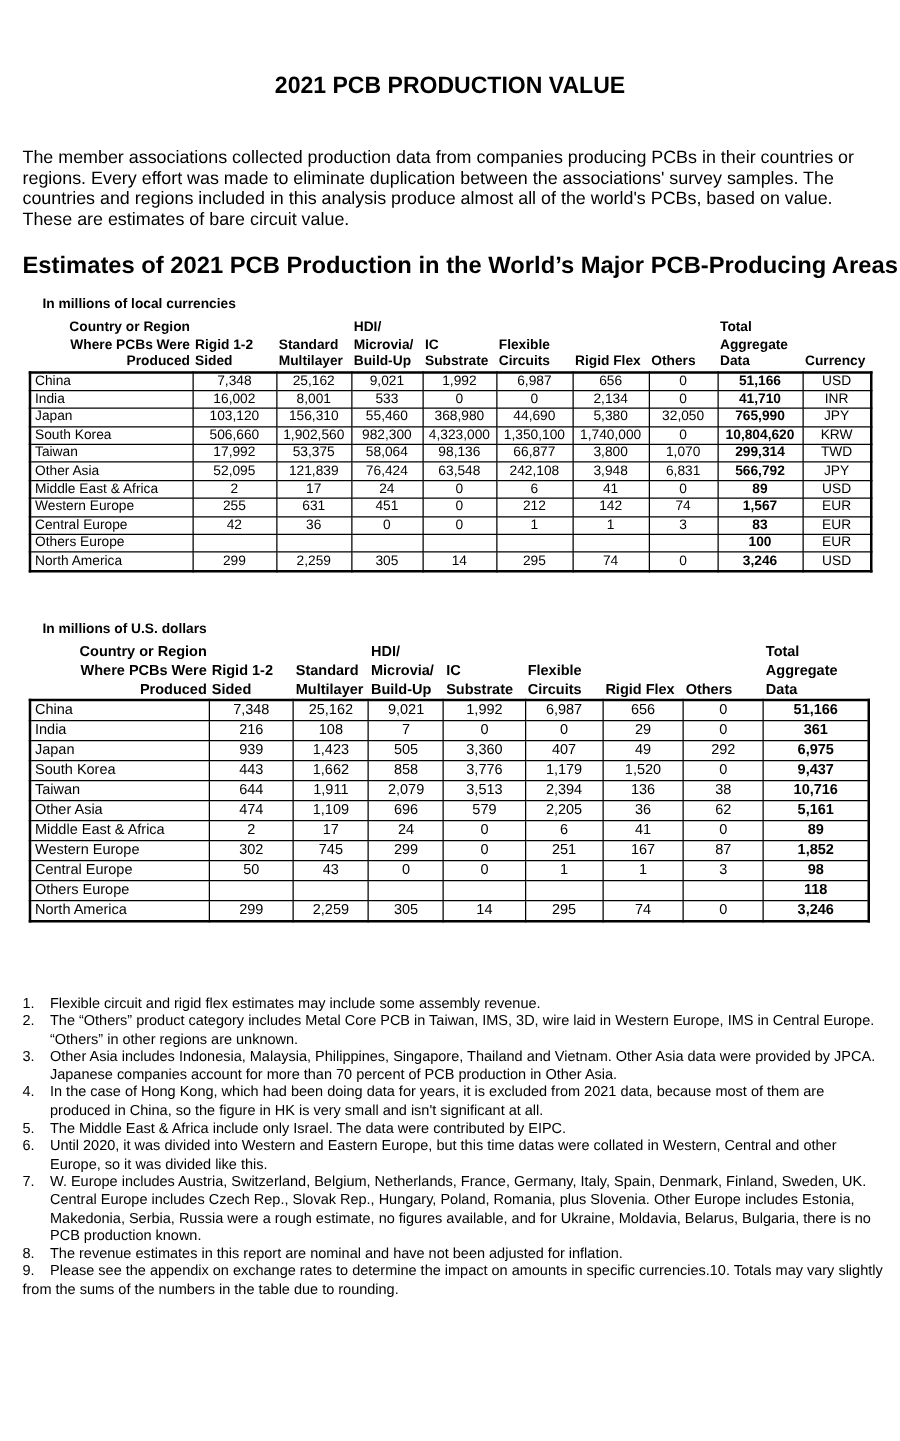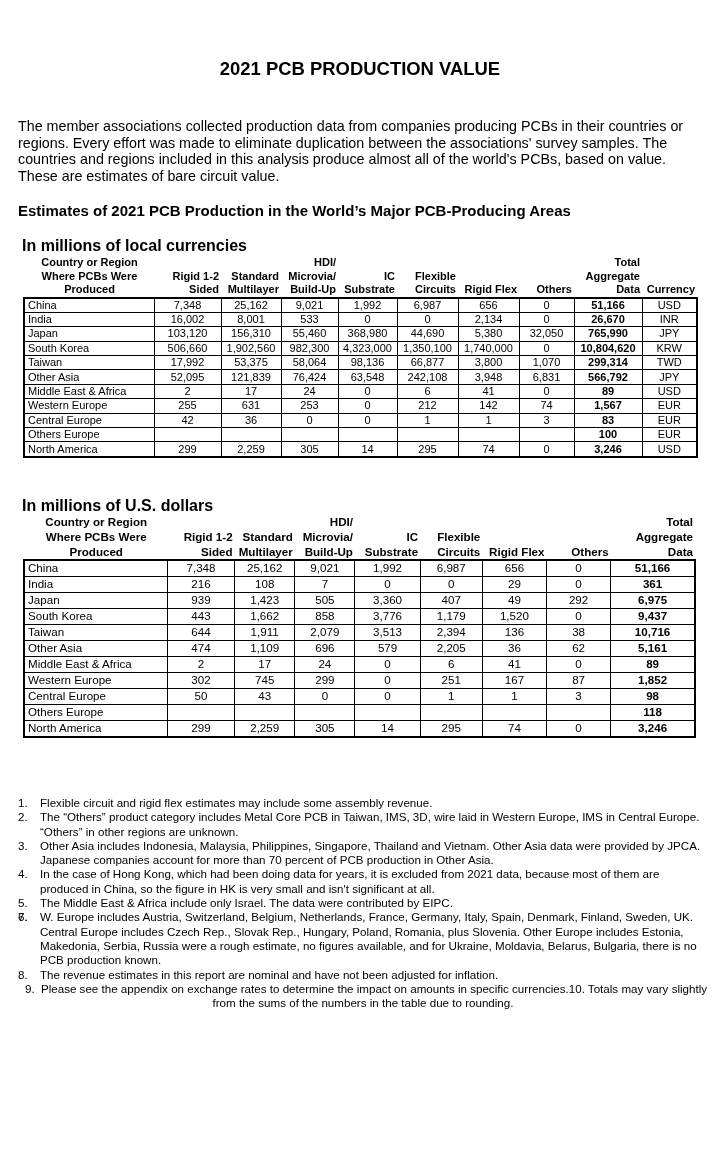--- a/index.html
+++ b/index.html
@@ -11,34 +11,34 @@
     position: absolute; top: 58px; left: 0; width: 720px; text-align: center;
     font-weight: bold; font-size: 19px; letter-spacing: 0px;
     transform: scaleX(0.97);
   }
   .intro {
     position: absolute; top: 118px; left: 18px; width: 680px;
     font-size: 14.3px; line-height: 16.5px;
   }
   .subhead {
     position: absolute; top: 202px; left: 18px; width: 690px;
-    font-weight: bold; font-size: 15px; white-space: nowrap;
+    font-weight: bold; font-size: 19px; white-space: nowrap;
   }
   .table-caption {
-    position: absolute; left: 22px; font-weight: bold; font-size: 16px; white-space: nowrap;
+    position: absolute; left: 34px; font-weight: bold; font-size: 11px; white-space: nowrap;
   }
   table.data {
     position: absolute; border-collapse: collapse; table-layout: fixed;
     font-size: 11px;
   }
   table.data th {
-    font-weight: bold; text-align: right; vertical-align: bottom;
+    font-weight: bold; text-align: left; vertical-align: bottom;
     padding: 0 2px; line-height: 13.5px; border: none;
   }
-  table.data th.first { text-align: center; padding-left: 3px; }
+  table.data th.first { text-align: right; padding-left: 3px; }
   table.data td {
     border: 1.3px solid #000; text-align: center; padding: 0 2px;
     white-space: nowrap; overflow: hidden;
   }
   table.data td.region { text-align: left; padding-left: 3px; }
   table.data td.total { font-weight: bold; }
   table.data tr.global td { font-weight: bold; }
   table.data tbody { border: 2px solid #000000; }
 
   #t1 { top: 256px; left: 23px; width: 673px; }
@@ -48,21 +48,21 @@
   #t2 th { font-size: 11.6px; line-height: 15px; }
 
   .notes {
     position: absolute; top: 796px; left: 18px; width: 690px;
     font-size: 11.6px; line-height: 14.3px;
   }
   .notes .heading { margin: 0; }
   .notes ol { margin: 0; padding: 0; list-style: none; }
   .notes li { position: relative; padding-left: 22px; }
   .notes li .num { position: absolute; left: 0; }
-  .notes li.hang { padding-left: 0; text-align: center; }
+  .notes li.hang { padding-left: 0; }
   .notes li.hang .num { position: static; display: inline-block; width: 22px; }
 </style>
 </head>
 <body>
 
 <div class="title">2021 PCB PRODUCTION VALUE</div>
 <div class="intro">The member associations collected production data from companies producing PCBs in their countries or regions. Every effort was made to eliminate duplication between the associations' survey samples. The countries and regions included in this analysis produce almost all of the world's PCBs, based on value. These are estimates of bare circuit value.</div>
 <div class="subhead">Estimates of 2021 PCB Production in the World’s Major PCB-Producing Areas</div>
 
 <div class="table-caption" style="top:237px;">In millions of local currencies</div>
@@ -132,21 +132,21 @@
       </tr>
       <tr>
         <td class="region">India</td>
         <td>16,002</td>
         <td>8,001</td>
         <td>533</td>
         <td>0</td>
         <td>0</td>
         <td>2,134</td>
         <td>0</td>
-        <td class="total">26,670</td>
+        <td class="total">41,710</td>
         <td>INR</td>
       </tr>
       <tr>
         <td class="region">Japan</td>
         <td>103,120</td>
         <td>156,310</td>
         <td>55,460</td>
         <td>368,980</td>
         <td>44,690</td>
         <td>5,380</td>
@@ -199,21 +199,21 @@
         <td>6</td>
         <td>41</td>
         <td>0</td>
         <td class="total">89</td>
         <td>USD</td>
       </tr>
       <tr>
         <td class="region">Western Europe</td>
         <td>255</td>
         <td>631</td>
-        <td>253</td>
+        <td>451</td>
         <td>0</td>
         <td>212</td>
         <td>142</td>
         <td>74</td>
         <td class="total">1,567</td>
         <td>EUR</td>
       </tr>
       <tr>
         <td class="region">Central Europe</td>
         <td>42</td>
@@ -426,18 +426,18 @@
     </tbody>
 </table>
 
 <div class="notes">
   <ol id="notes-list">
       <li><span class="num">1.</span><span>Flexible circuit and rigid flex estimates may include some assembly revenue.</span></li>
       <li><span class="num">2.</span><span>The “Others” product category includes Metal Core PCB in Taiwan, IMS, 3D, wire laid in Western Europe, IMS in Central Europe. “Others” in other regions are unknown.</span></li>
       <li><span class="num">3.</span><span>Other Asia includes Indonesia, Malaysia, Philippines, Singapore, Thailand and Vietnam. Other Asia data were provided by JPCA. Japanese companies account for more than 70 percent of PCB production in Other Asia.</span></li>
       <li><span class="num">4.</span><span>In the case of Hong Kong, which had been doing data for years, it is excluded from 2021 data, because most of them are produced in China, so the figure in HK is very small and isn't significant at all.</span></li>
       <li><span class="num">5.</span><span>The Middle East &amp; Africa include only Israel. The data were contributed by EIPC.</span></li>
-      <li><span class="num">6.</span></li>
+      <li><span class="num">6.</span><span>Until 2020, it was divided into Western and Eastern Europe, but this time datas were collated in Western, Central and other Europe, so it was divided like this.</span></li>
       <li><span class="num">7.</span><span>W. Europe includes Austria, Switzerland, Belgium, Netherlands, France, Germany, Italy, Spain, Denmark, Finland, Sweden, UK. Central Europe includes Czech Rep., Slovak Rep., Hungary, Poland, Romania, plus Slovenia. Other Europe includes Estonia, Makedonia, Serbia, Russia were a rough estimate, no figures available, and for Ukraine, Moldavia, Belarus, Bulgaria, there is no PCB production known.</span></li>
       <li><span class="num">8.</span><span>The revenue estimates in this report are nominal and have not been adjusted for inflation.</span></li>
       <li class="hang"><span class="num">9.</span><span>Please see the appendix on exchange rates to determine the impact on amounts in specific currencies.10.  Totals may vary slightly from the sums of the numbers in the table due to rounding.</span></li>
     </ol>
 </div>
 
 </body></html>

